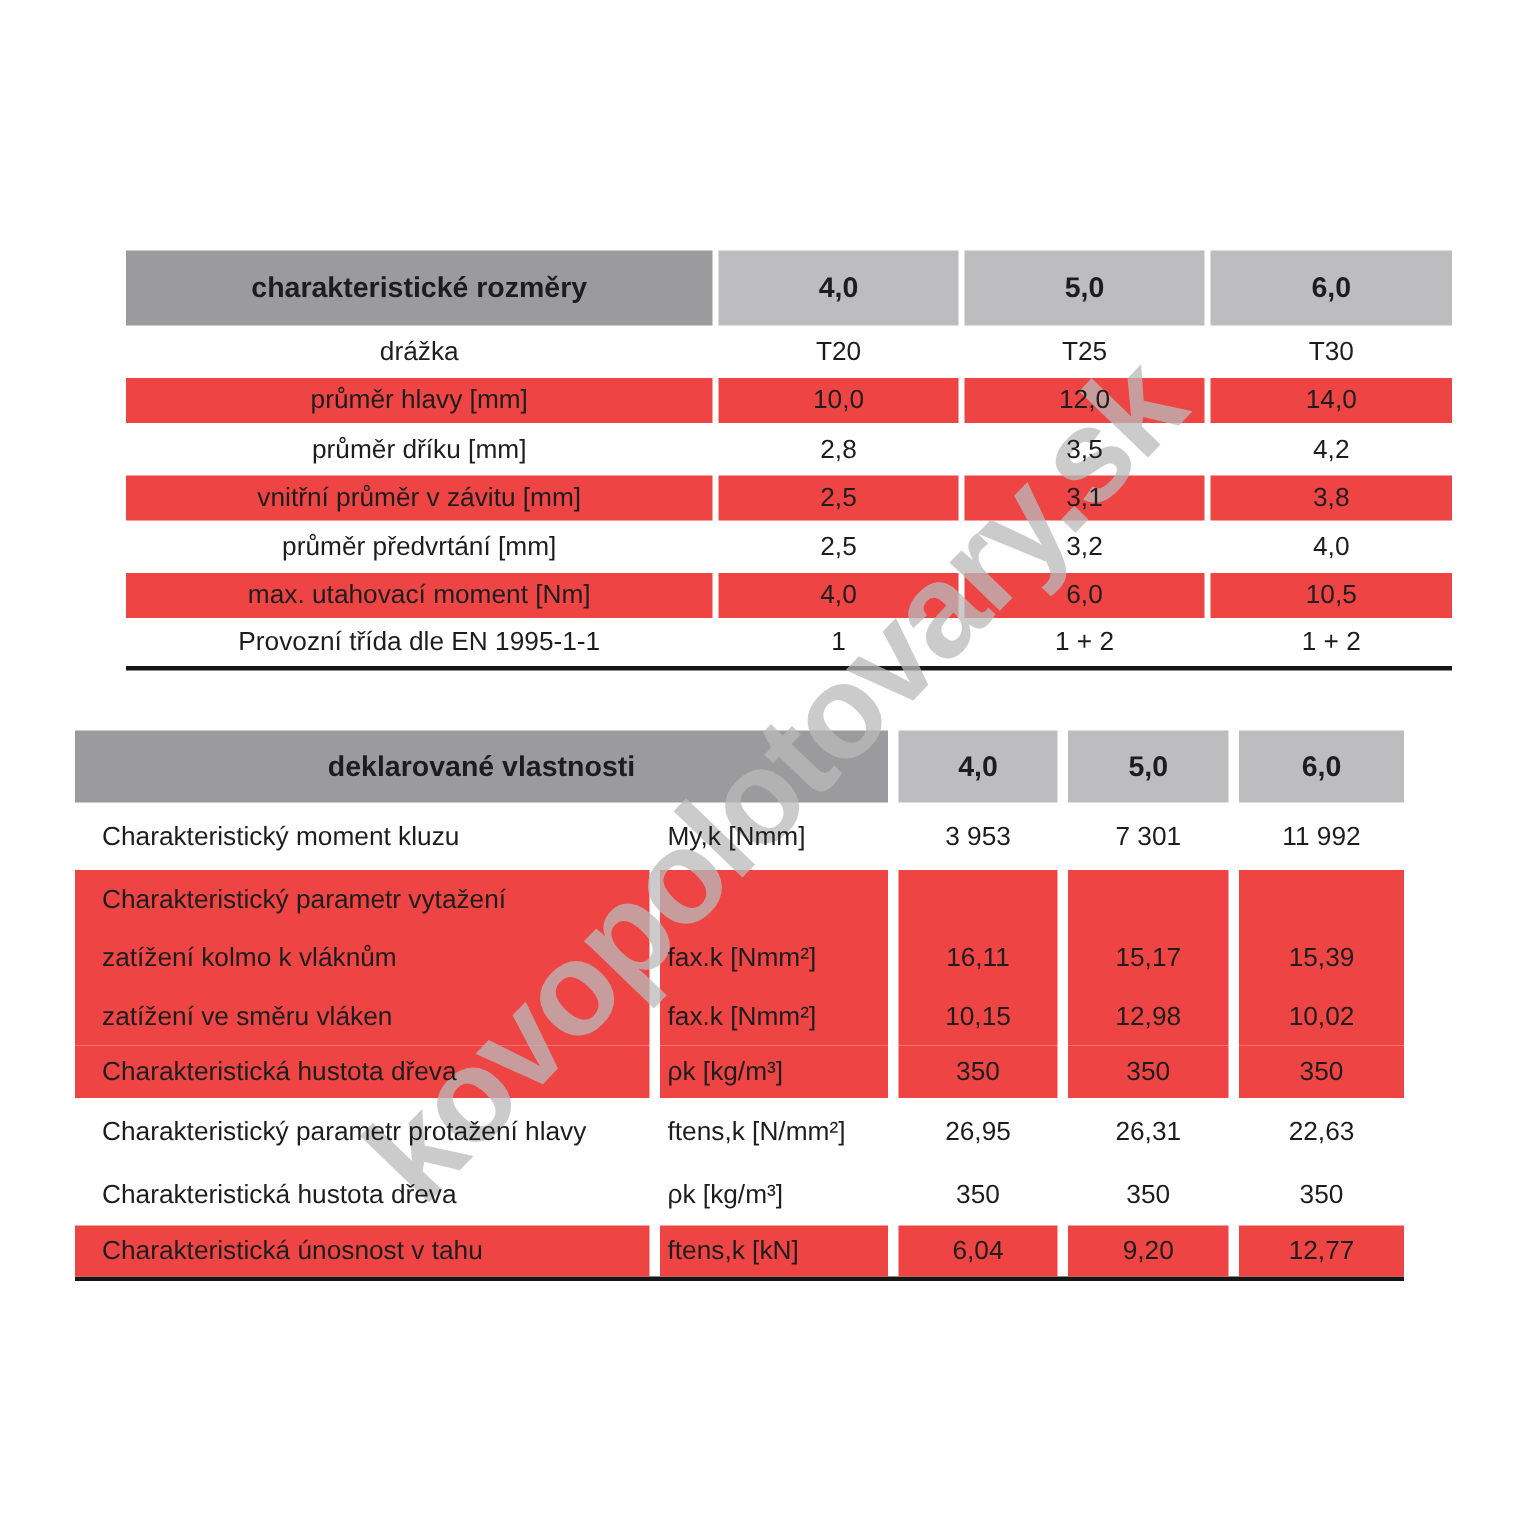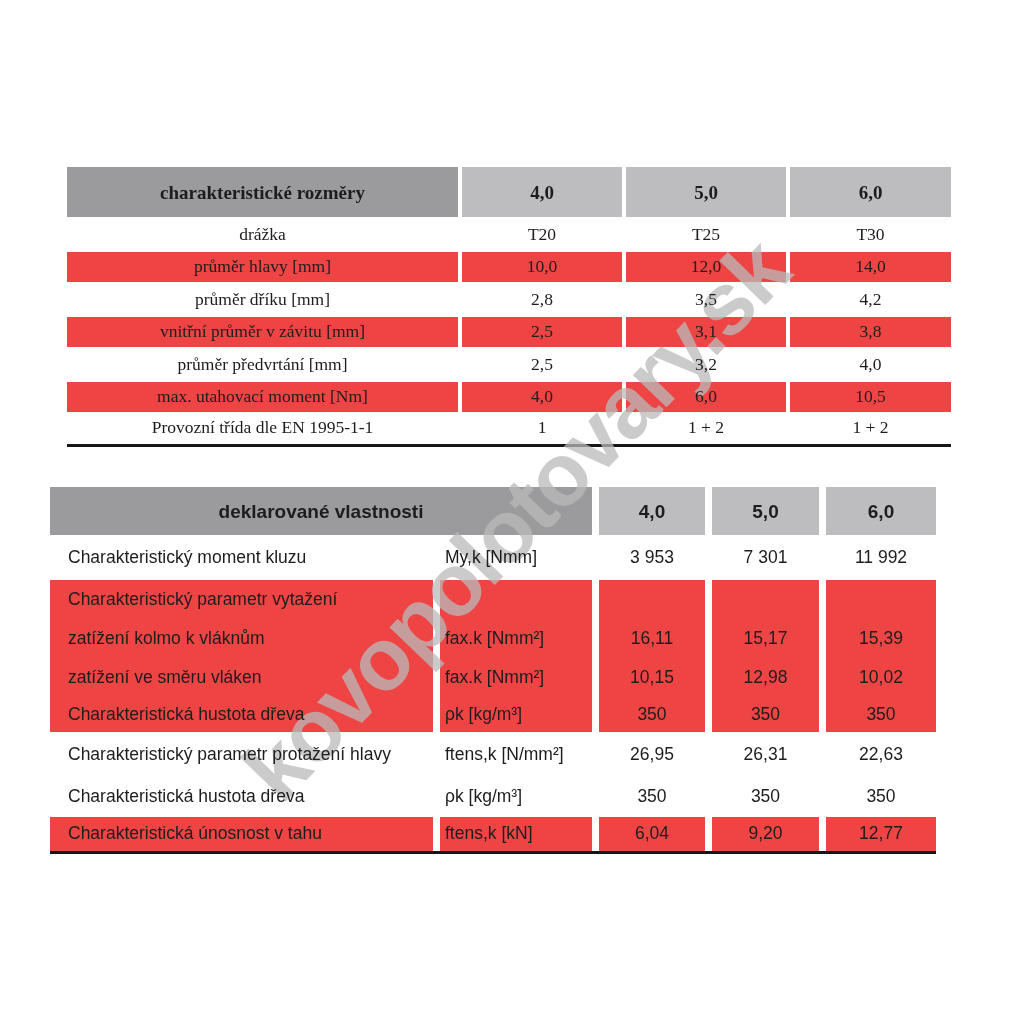--- a/index.html
+++ b/index.html
@@ -2,23 +2,23 @@
 <html><head>
 <meta charset="utf-8">
 <style>
   * { margin:0; padding:0; box-sizing:border-box; }
   html,body { width:1024px; height:1024px; background:#ffffff; overflow:hidden; }
   body { font-family:"Liberation Sans","DejaVu Sans",sans-serif; color:#1d1d1f; position:relative; }
 
   .tbl { position:absolute; display:grid; border-bottom:3px solid #161616; }
 
   
-  .t1 { left:67px; top:167px;
+  .t1 { left:84px; top:167px;
         grid-template-columns:391px 160px 160px 161px; column-gap:4px;
-        grid-template-rows:50px 35px 30px 35px 30px 35px 30px 32px;font-family:Liberation Serif, serif; }
+        grid-template-rows:50px 35px 30px 35px 30px 35px 30px 32px; }
 
   
   .t2 { left:50px; top:487px;
         grid-template-columns:383px 152px 106px 107px 110px; column-gap:7px;
         grid-template-rows:48px 45px 40px 38px 39px 35px 45px 40px 34px; }
 
   .row { display:contents; }
 
   .cell { display:flex; align-items:center; justify-content:center;
           font-size:17.5px; line-height:1; white-space:nowrap; }

